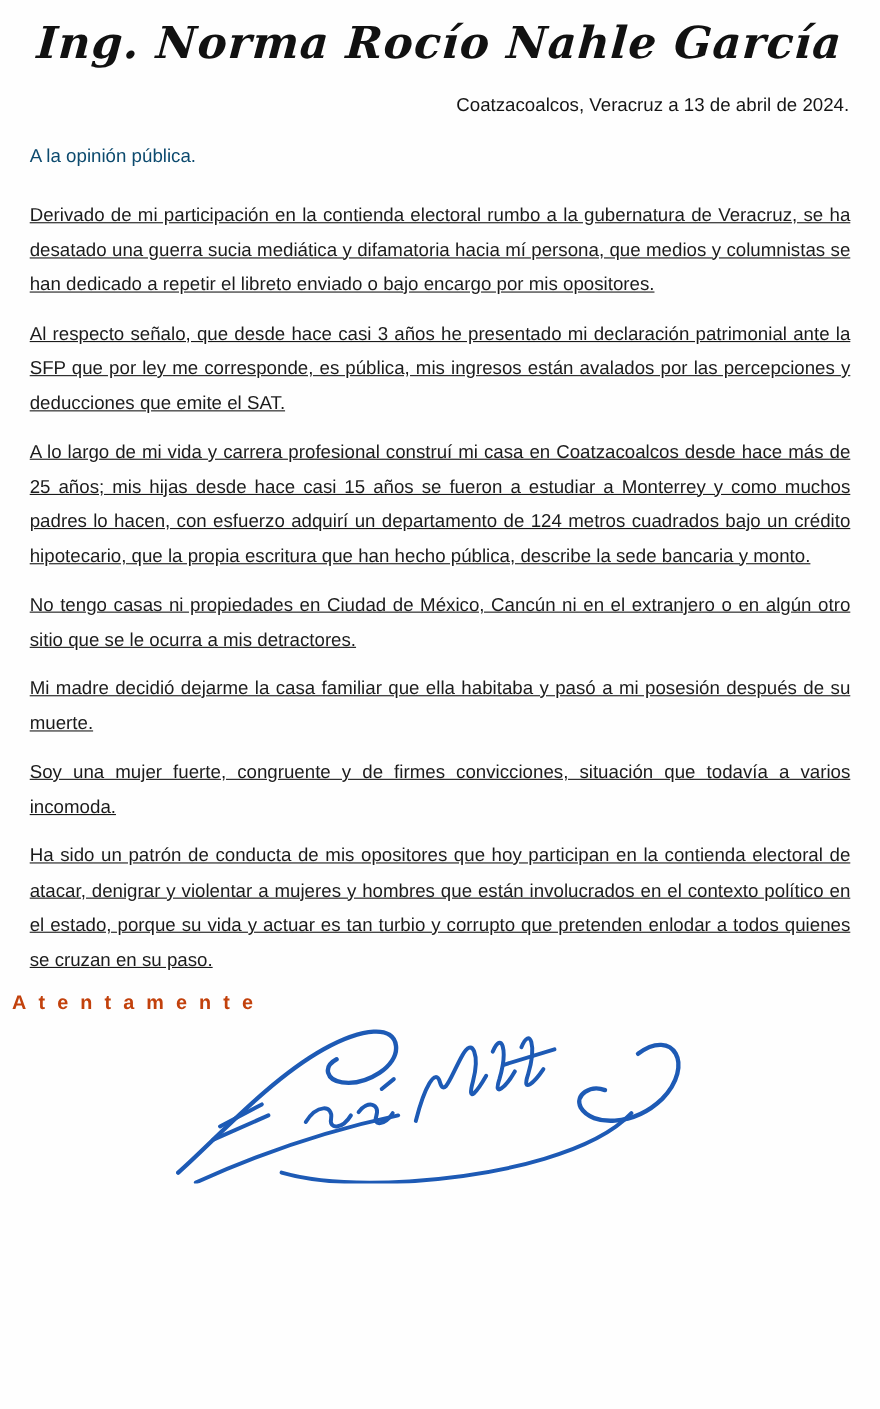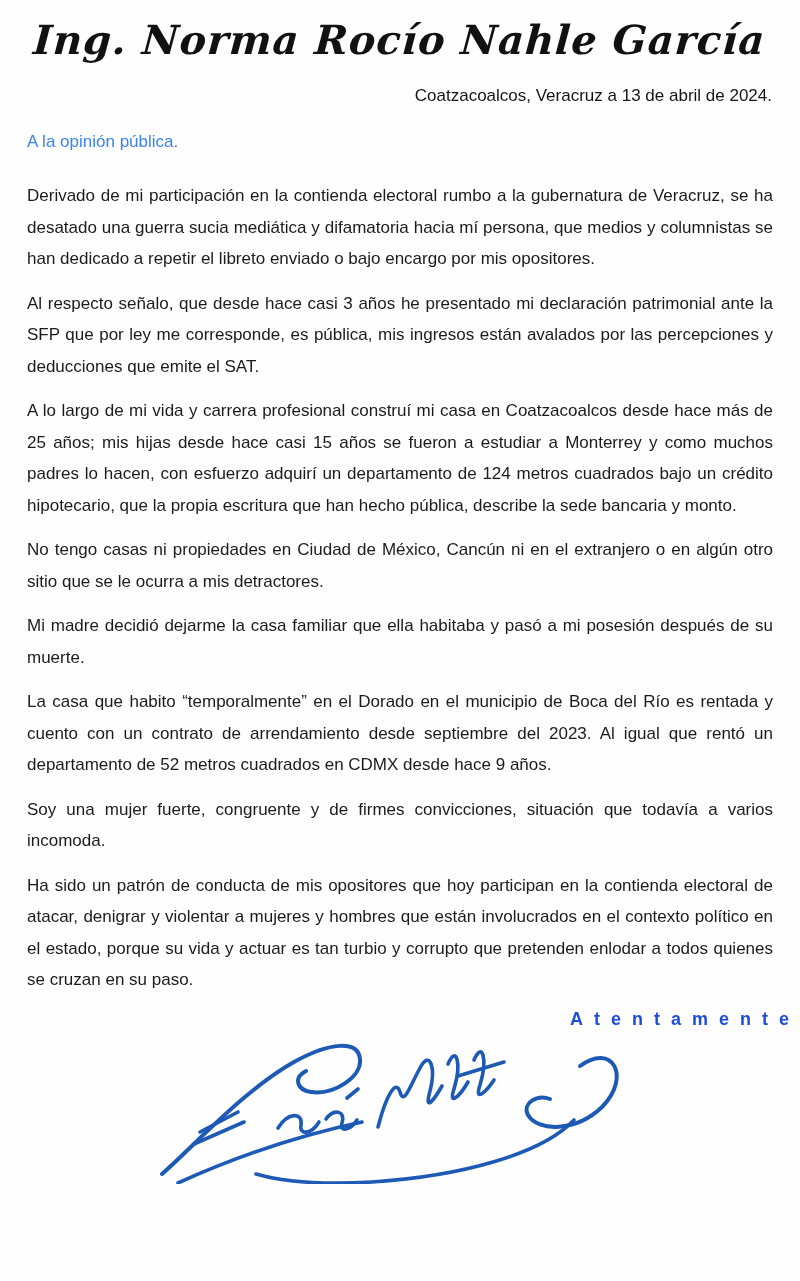--- a/index.html
+++ b/index.html
@@ -35,40 +35,41 @@
     margin-right: 28px;
     text-align: right;
     font-size: 17px;
     color: #151515;
     margin-left: 48px;
   }
   .salutation {
     margin-top: 26px;
     margin-left: 27px;
     font-size: 17px;
-    color: #3b82f6;
+    color: #0c4a6e;
   }
   .letter-body {
     margin: 28px 27px 0 27px;
     text-align: justify;
     font-size: 17px;
     line-height: 31.5px;
     color: #1b1b1b;
+    text-decoration: underline;
   }
   .letter-body p {
     margin: 0 0 13px 0;
   }
   .closing {
     margin-top: 10px;
-    text-align: right;
+    text-align: left;
     font-size: 18px;
     font-weight: 700;
     letter-spacing: 11px;
     text-indent: 11px; 
-    color: #1d4ed8;
+    color: #c2410c;
   }
   .signature-wrap {
     margin-top: 4px;
     display: flex;
     justify-content: center;
   }
   .signature-wrap svg {
     display: block;
   }
 </style>
@@ -82,21 +83,20 @@
   <div class="dateline">Coatzacoalcos, Veracruz a 13 de abril de 2024.</div>
 
   <div class="salutation">A la opinión pública.</div>
 
   <div class="letter-body">
     <p>Derivado de mi participación en la contienda electoral rumbo a la gubernatura de Veracruz, se ha desatado una guerra sucia mediática y difamatoria hacia mí persona, que medios y columnistas se han dedicado a repetir el libreto enviado o bajo encargo por mis opositores.</p>
     <p>Al respecto señalo, que desde hace casi 3 años he presentado mi declaración patrimonial ante la SFP que por ley me corresponde, es pública, mis ingresos están avalados por las percepciones y deducciones que emite el SAT.</p>
     <p>A lo largo de mi vida y carrera profesional construí mi casa en Coatzacoalcos desde hace más de 25 años; mis hijas desde hace casi 15 años se fueron a estudiar a Monterrey y como muchos padres lo hacen, con esfuerzo adquirí un departamento de 124 metros cuadrados bajo un crédito hipotecario, que la propia escritura que han hecho pública, describe la sede bancaria y monto.</p>
     <p>No tengo casas ni propiedades en Ciudad de México, Cancún ni en el extranjero o en algún otro sitio que se le ocurra a mis detractores.</p>
     <p>Mi madre decidió dejarme la casa familiar que ella habitaba y pasó a mi posesión después de su muerte.</p>
-    <p>La casa que habito “temporalmente” en el Dorado en el municipio de Boca del Río es rentada y cuento con un contrato de arrendamiento desde septiembre del 2023. Al igual que rentó un departamento de 52 metros cuadrados en CDMX desde hace 9 años.</p>
     <p>Soy una mujer fuerte, congruente y de firmes convicciones, situación que todavía a varios incomoda.</p>
     <p>Ha sido un patrón de conducta de mis opositores que hoy participan en la contienda electoral de atacar, denigrar y violentar a mujeres y hombres que están involucrados en el contexto político en el estado, porque su vida y actuar es tan turbio y corrupto que pretenden enlodar a todos quienes se cruzan en su paso.</p>
   </div>
 
   <div class="closing">Atentamente</div>
 
   <div class="signature-wrap">
     <svg width="480" height="150" viewBox="0 0 480 150">
       <g fill="none" stroke-linecap="round" stroke-linejoin="round" stroke-width="3.6" stroke="#1d5ab5">
 

